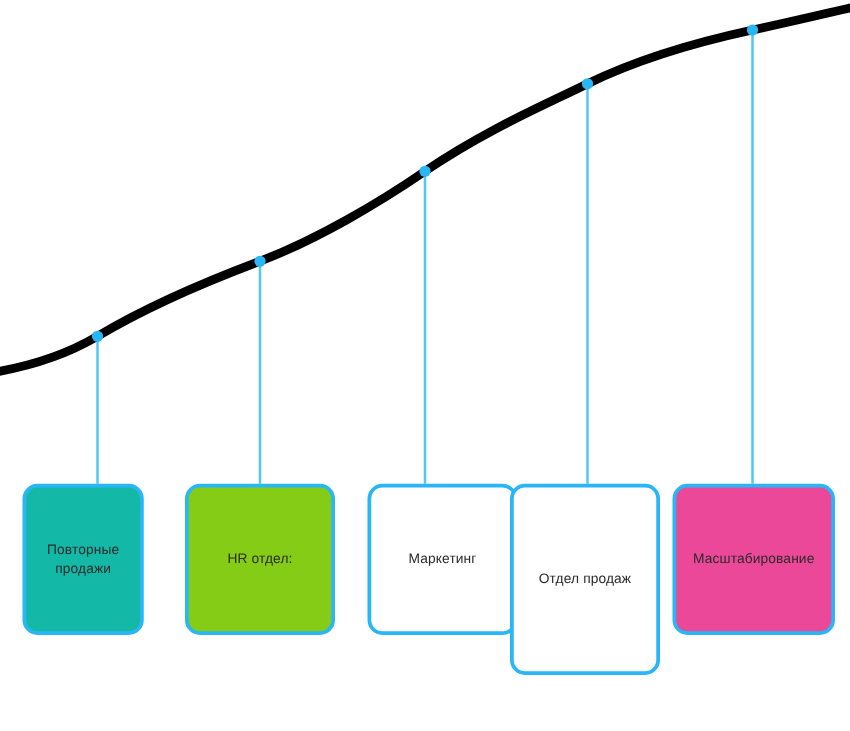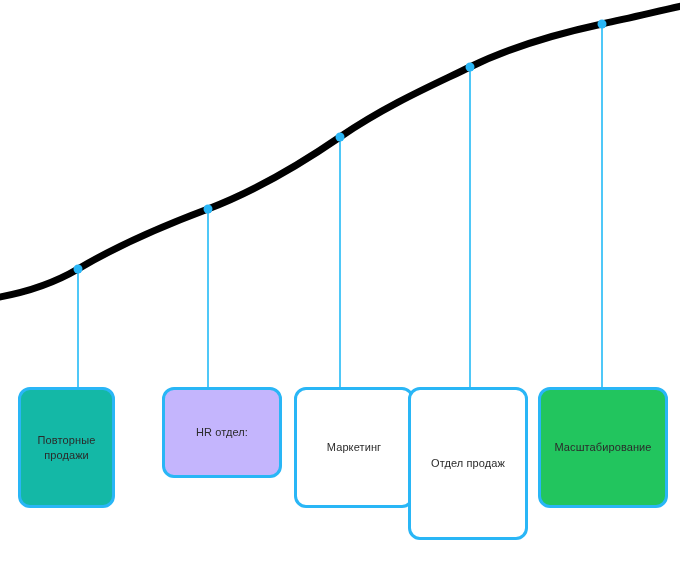--- a/index.html
+++ b/index.html
@@ -70,27 +70,27 @@
         <circle cx="470" cy="67" r="4.5" fill="#29b6f6"></circle>
         <circle cx="602" cy="24" r="4.5" fill="#29b6f6"></circle>
       </g>
   </svg>
 
   <div id="boxes-layer">
       <div class="stage-box" style="left: 18px; top: 387px; width: 97px; height: 121px; border-color: rgb(41, 182, 246); border-width: 3px; border-radius: 12px; background: #14b8a6;">
         <span class="stage-label" style="color: rgb(43, 43, 43);">Повторные
 продажи</span>
       </div>
-      <div class="stage-box" style="left: 162px; top: 387px; width: 120px; height: 91px; border-color: rgb(41, 182, 246); border-width: 3px; border-radius: 12px; background: #c4b5fd;">
+      <div class="stage-box" style="left: 148px; top: 387px; width: 120px; height: 121px; border-color: rgb(41, 182, 246); border-width: 3px; border-radius: 12px; background: #84cc16;">
         <span class="stage-label" style="color: rgb(43, 43, 43);">HR отдел:</span>
       </div>
       <div class="stage-box" style="left: 278px; top: 387px; width: 120px; height: 121px; border-color: rgb(41, 182, 246); border-width: 3px; border-radius: 12px; background: rgb(255, 255, 255); margin-left: 16px;">
         <span class="stage-label" style="color: rgb(43, 43, 43);">Маркетинг</span>
       </div>
       <div class="stage-box" style="left: 408px; top: 387px; width: 120px; height: 153px; border-color: rgb(41, 182, 246); border-width: 3px; border-radius: 12px; background: rgb(255, 255, 255);">
         <span class="stage-label" style="color: rgb(43, 43, 43);">Отдел продаж</span>
       </div>
-      <div class="stage-box" style="left: 538px; top: 387px; width: 130px; height: 121px; border-color: rgb(41, 182, 246); border-width: 3px; border-radius: 12px; background: #22c55e;">
+      <div class="stage-box" style="left: 538px; top: 387px; width: 130px; height: 121px; border-color: rgb(41, 182, 246); border-width: 3px; border-radius: 12px; background: #ec4899;">
         <span class="stage-label" style="color: rgb(43, 43, 43);">Масштабирование</span>
       </div>
     </div>
 
 </div>
 
 </body></html>

